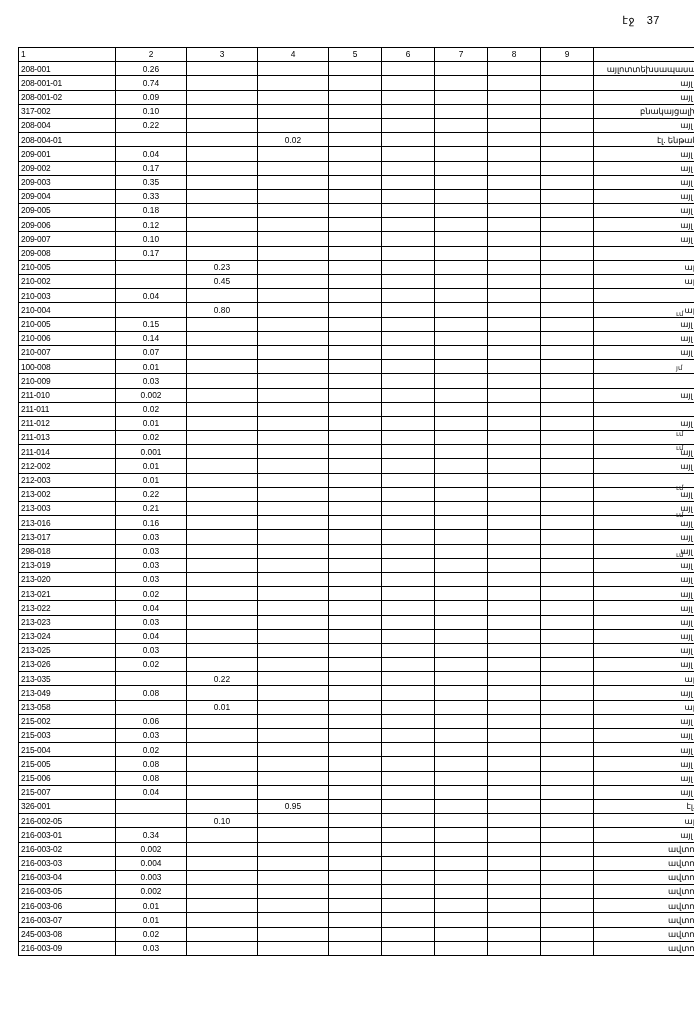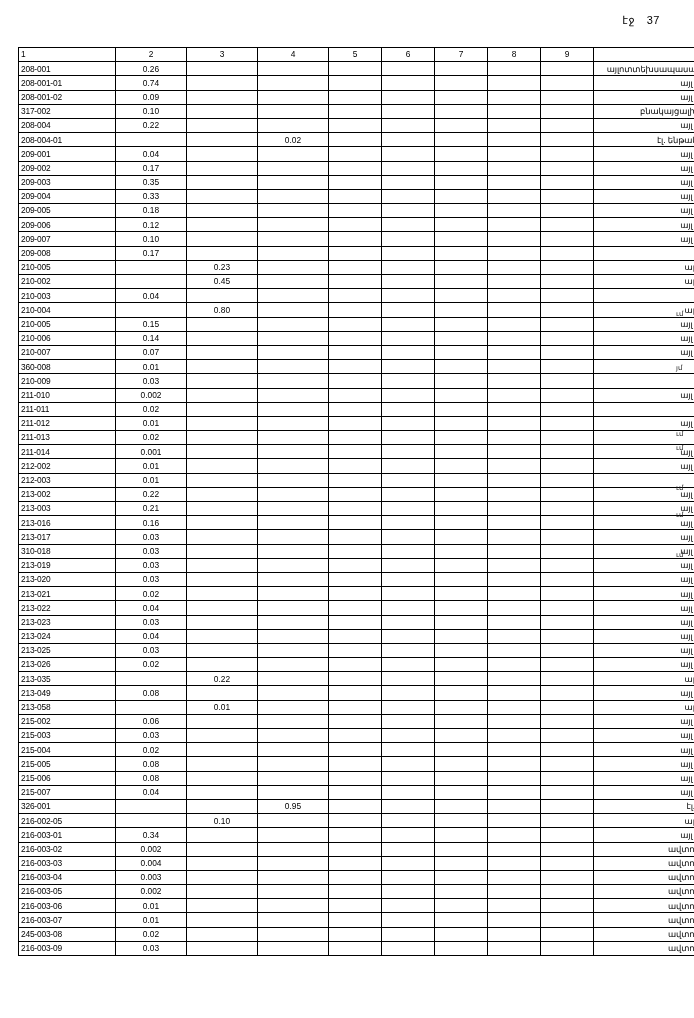--- a/index.html
+++ b/index.html
@@ -365,21 +365,21 @@
             <td class="c3"></td>
             <td class="c4"></td>
             <td class="c5"></td>
             <td class="c6"></td>
             <td class="c7"></td>
             <td class="c8"></td>
             <td class="c9"></td>
             <td class="c10 note">այլ հողեր</td>
           </tr>
           <tr>
-            <td class="c1 code">360-008</td>
+            <td class="c1 code">100-008</td>
             <td class="c2">0.01</td>
             <td class="c3"></td>
             <td class="c4"></td>
             <td class="c5"></td>
             <td class="c6"></td>
             <td class="c7"></td>
             <td class="c8"></td>
             <td class="c9"></td>
             <td class="c10 note">ճայր</td>
           </tr>
@@ -521,21 +521,21 @@
             <td class="c3"></td>
             <td class="c4"></td>
             <td class="c5"></td>
             <td class="c6"></td>
             <td class="c7"></td>
             <td class="c8"></td>
             <td class="c9"></td>
             <td class="c10 note">այլ հողեր</td>
           </tr>
           <tr>
-            <td class="c1 code">310-018</td>
+            <td class="c1 code">298-018</td>
             <td class="c2">0.03</td>
             <td class="c3"></td>
             <td class="c4"></td>
             <td class="c5"></td>
             <td class="c6"></td>
             <td class="c7"></td>
             <td class="c8"></td>
             <td class="c9"></td>
             <td class="c10 note">այլ հողեր</td>
           </tr>

